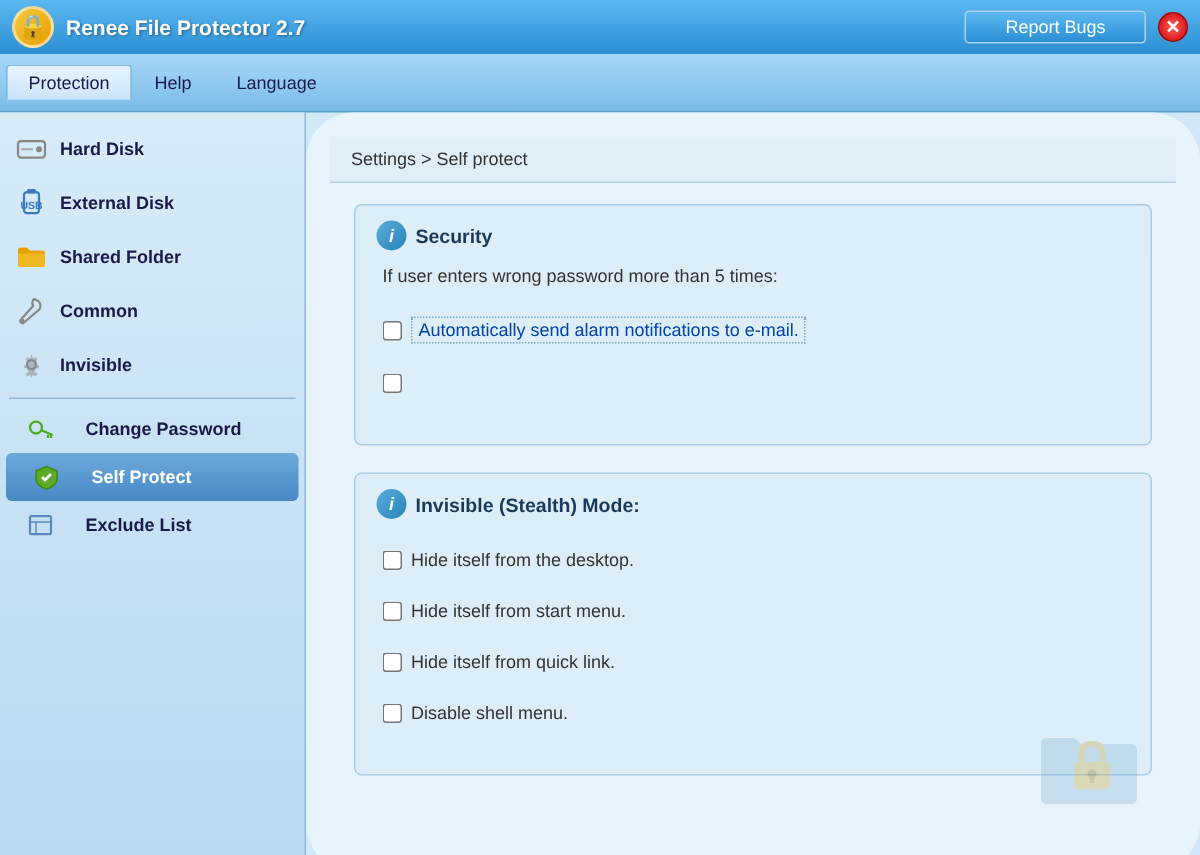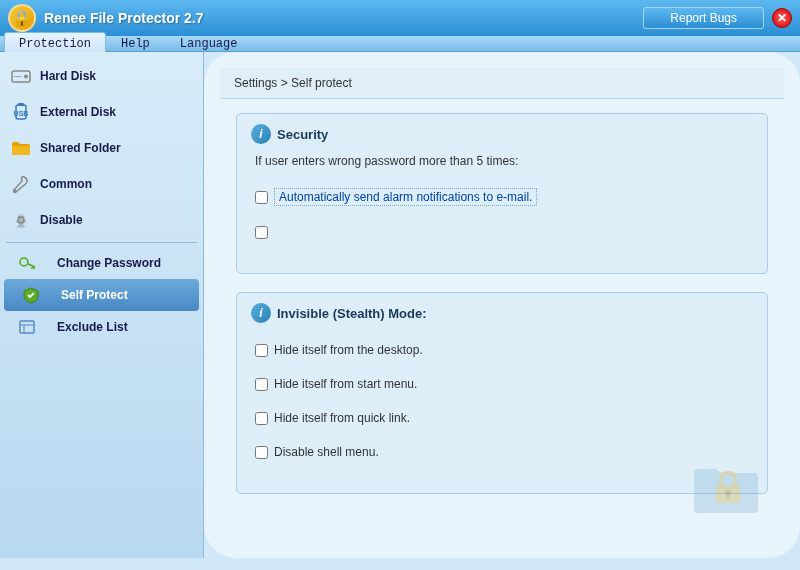--- a/index.html
+++ b/index.html
@@ -69,26 +69,25 @@
       justify-content: center;
       color: white;
       font-size: 12px;
       font-weight: bold;
       cursor: pointer;
     }
 
     
     .menu-bar {
       background: linear-gradient(to bottom, #a8d8f8, #7abce8);
-      height: 16px;
+      height: 39px;
       display: flex;
       align-items: center;
       padding: 0 4px;
       border-bottom: 1px solid #5aa0c8;
-      font-family: Liberation Mono, monospace;
     }
     .menu-tab {
       padding: 4px 14px;
       font-size: 12px;
       cursor: pointer;
       border: 1px solid transparent;
       border-radius: 3px 3px 0 0;
       color: #1a1a4a;
       background: transparent;
     }
@@ -307,21 +306,21 @@
       <span class="sidebar-item-label">Common</span>
     </div>
 
     <div class="sidebar-item">
       <div class="sidebar-item-icon">
         <svg width="22" height="20" viewBox="0 0 22 20">
             <circle cx="11" cy="10" r="3" fill="none" stroke="#888" stroke-width="1.5"></circle>
             <path d="M11 3 L12 6 L14 5 L15 7 L13 8 L14 10.5 L16 10.5 L16 12.5 L14 12.5 L13 15 L15 16 L14 18 L12 17 L11 18.5 L10 17 L8 18 L7 16 L9 15 L8 12.5 L6 12.5 L6 10.5 L8 10.5 L9 8 L7 7 L8 5 L10 6 Z" fill="#888" opacity="0.5"></path>
           </svg>
       </div>
-      <span class="sidebar-item-label">Disable</span>
+      <span class="sidebar-item-label">Invisible</span>
     </div>
 
     <div class="sidebar-divider"></div>
 
     <div class="sidebar-sub-item">
       <div class="sidebar-item-icon">
         <svg width="20" height="18" viewBox="0 0 20 18">
             <circle cx="7" cy="8" r="4" fill="none" stroke="#4aaa1a" stroke-width="1.5"></circle>
             <line x1="11" y1="10" x2="18" y2="13" stroke="#4aaa1a" stroke-width="1.5"></line>
             <line x1="15" y1="13" x2="15" y2="15" stroke="#4aaa1a" stroke-width="1.5"></line>

